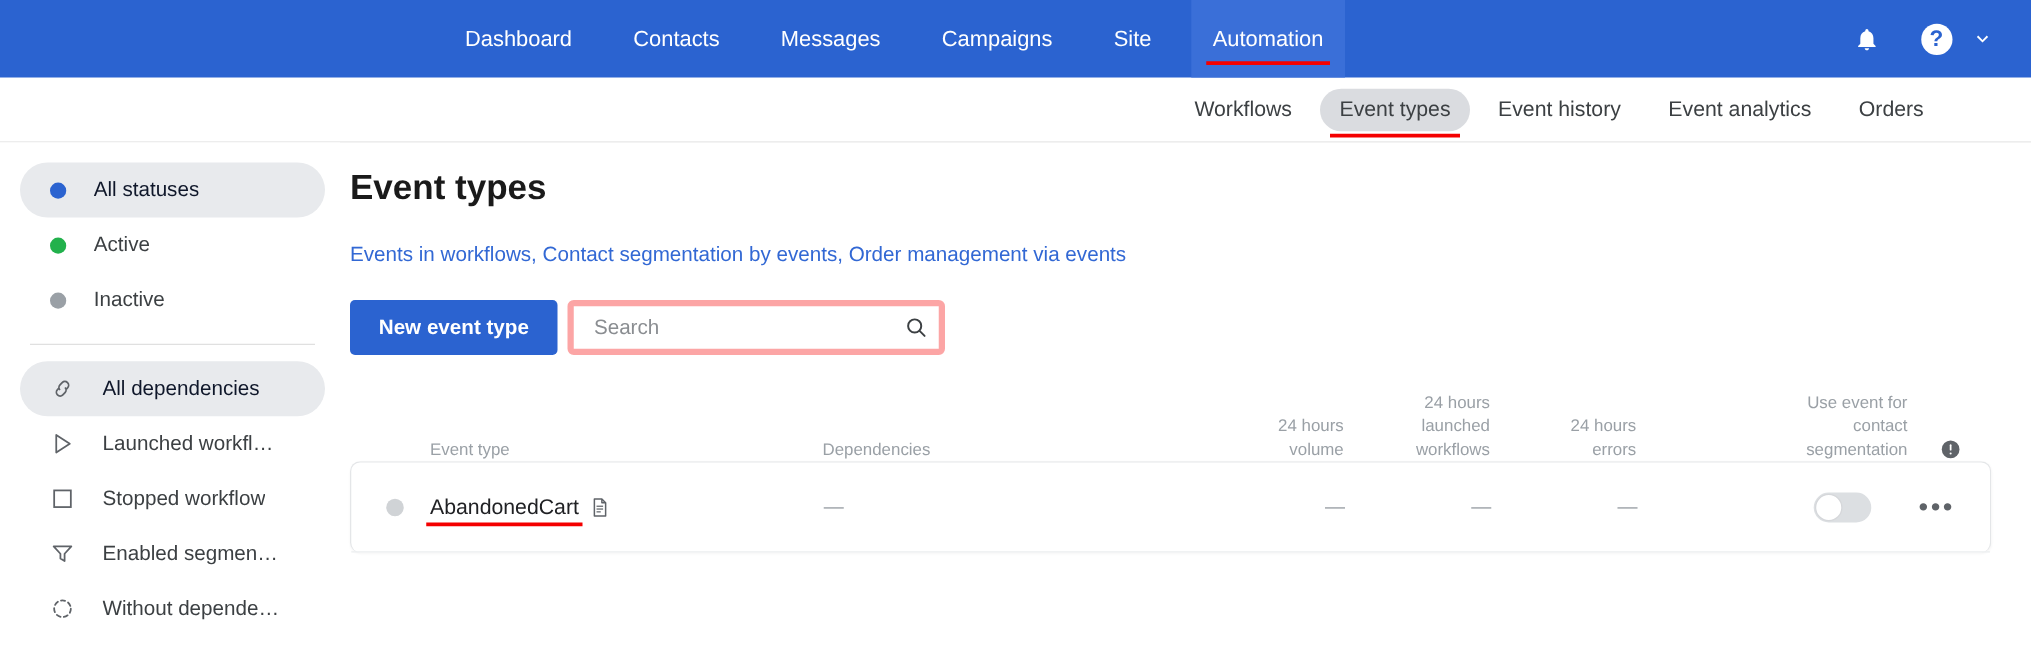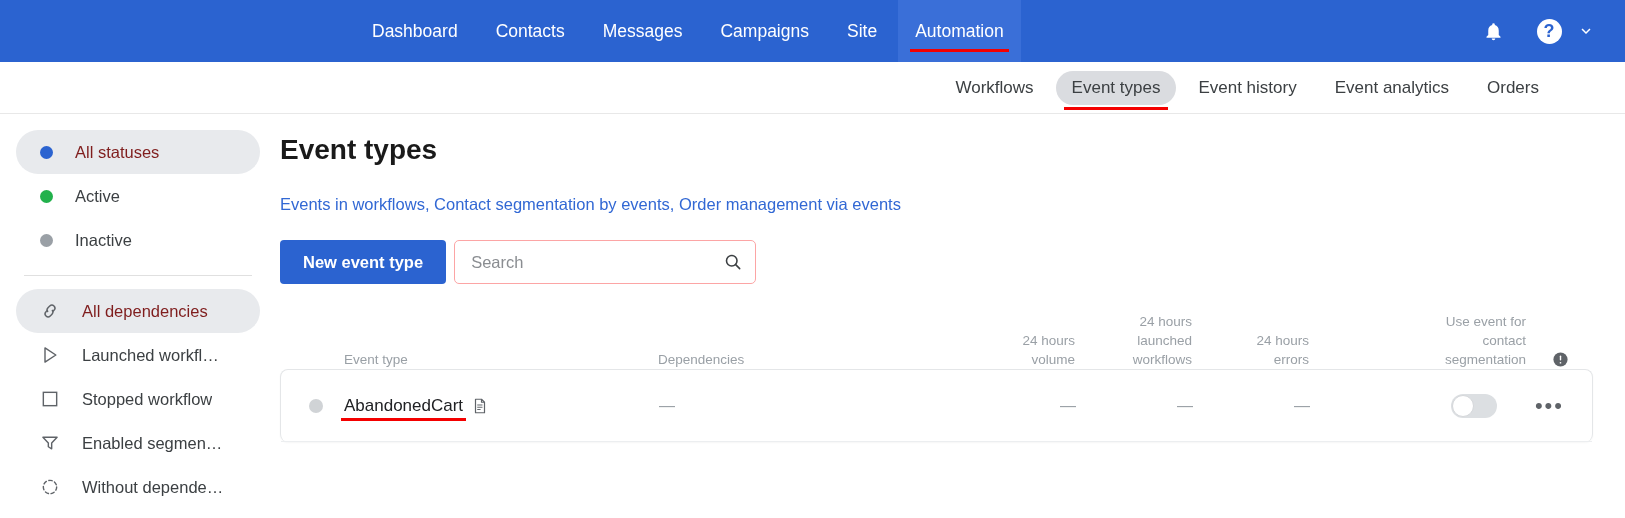--- a/index.html
+++ b/index.html
@@ -16,21 +16,21 @@
     background: #2b63d0;
     display: flex;
     align-items: center;
     position: relative;
   }
   .topnav-links {
     display: flex;
     align-items: center;
     height: 62px;
     margin-left: 355px;
-    gap: 4px;
+    gap: 15px;
   }
   .topnav-link {
     color: #ffffff;
     font-size: 17.5px;
     padding: 0 17px;
     height: 62px;
     line-height: 62px;
     position: relative;
     white-space: nowrap;
     cursor: pointer;
@@ -120,21 +120,21 @@
     gap: 22px;
     cursor: pointer;
   }
   .side-item.selected { background: #e8eaed; }
   .side-label {
     font-size: 16.5px;
     color: #3c4043;
     white-space: nowrap;
     overflow: hidden;
   }
-  .side-item.selected .side-label { color: #7f1d1d; }
+  .side-item.selected .side-label { color: #0f172a; }
   .dot { width: 13px; height: 13px; border-radius: 50%; flex: 0 0 13px; }
   .ico { width: 20px; height: 20px; flex: 0 0 20px; display:block; }
   .side-divider {
     height: 1px; background: #e0e0e0;
     margin: 13px 8px 13px 8px;
   }
 
   
   .main { flex: 1; padding: 14px 32px 0 8px; min-width: 0; }
   .page-title {
@@ -166,21 +166,21 @@
     padding: 0 23px;
     cursor: pointer;
     font-family: "Liberation Sans", sans-serif;
   }
   .search-wrap {
     position: relative;
     width: 302px; height: 44px;
   }
   .search-input {
     width: 100%; height: 44px;
-    border: 1px solid #fca5a5;
+    border: 5px solid #fca5a5;
     border-radius: 5px;
     padding: 0 44px 0 16px;
     font-size: 16.5px;
     color: #3c4043;
     font-family: "Liberation Sans", sans-serif;
     outline: none;
     background: #fff;
   }
   .search-input::placeholder { color: #8a8d91; }
   .search-ico {

